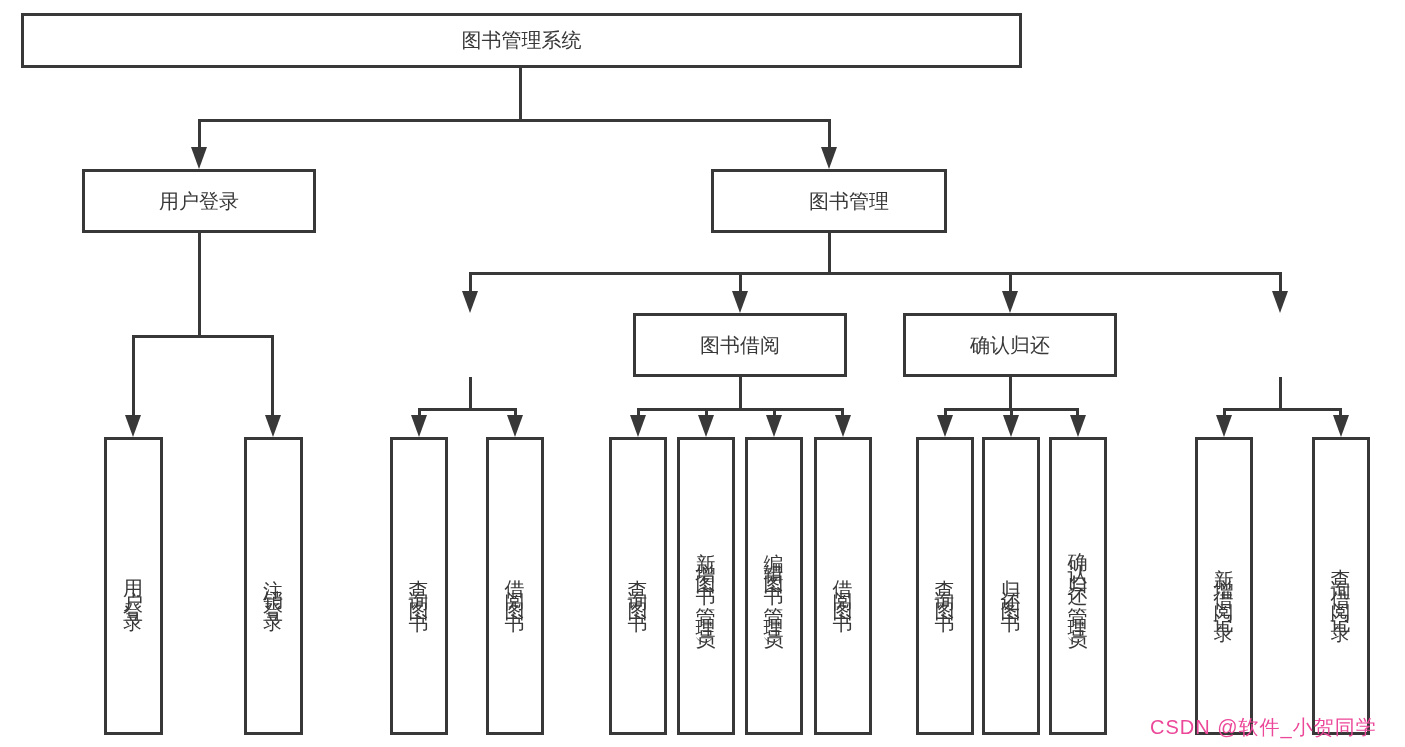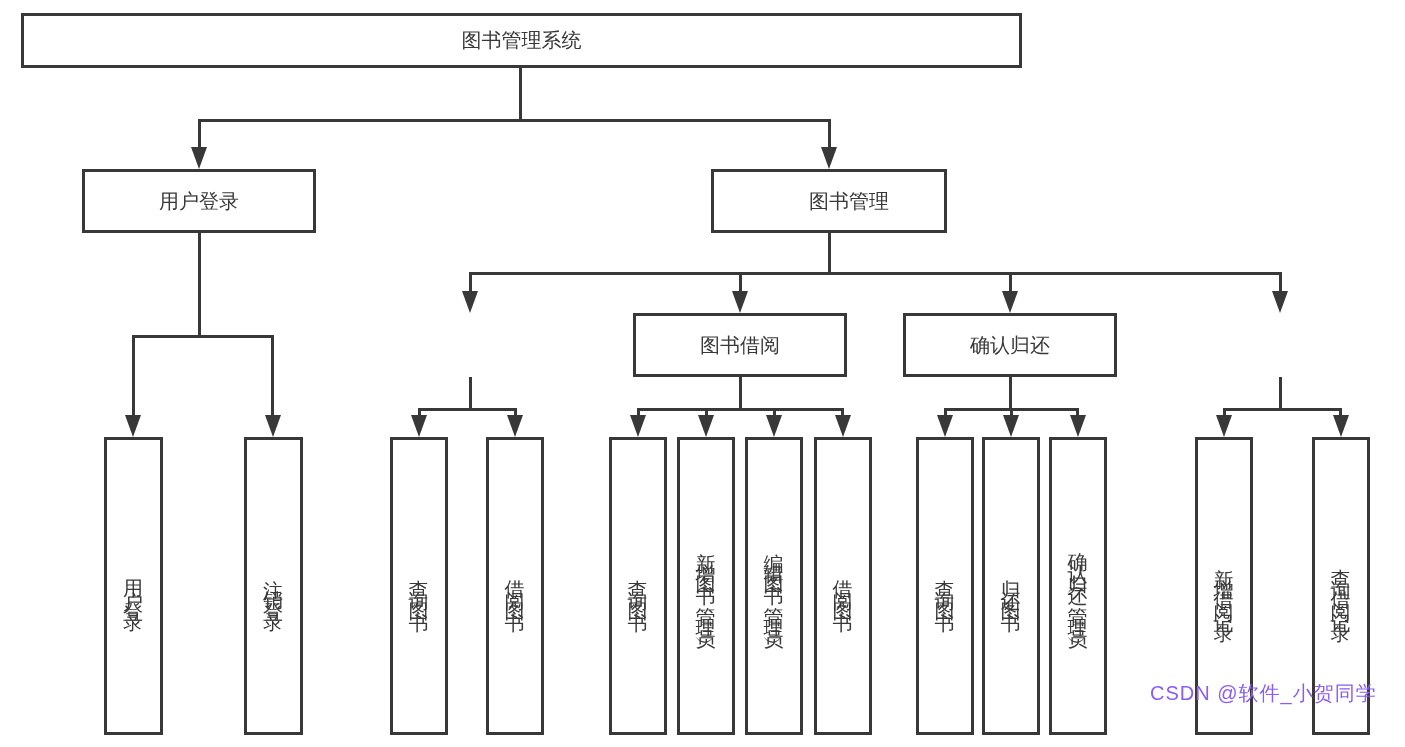--- a/index.html
+++ b/index.html
@@ -16,22 +16,22 @@
     writing-mode:vertical-rl;text-orientation:mixed;
     letter-spacing:11px;line-height:1;
   }
   .hline,.vline{position:absolute;background:#383838;}
   .arrow{
     position:absolute;width:0;height:0;
     border-left:8px solid transparent;border-right:8px solid transparent;
     border-top:22px solid #383838;
   }
   .wm{
-    position:absolute;left:1150px;top:680px;z-index:5;
-    font-size:20px;color:#8b5cf6;letter-spacing:1px;white-space:nowrap;
+    position:absolute;left:1150px;top:714px;z-index:5;
+    font-size:20px;color:#ec4899;letter-spacing:1px;white-space:nowrap;
   }
 </style>
 </head>
 <body>
 
 <div class="canvas">
 
   <div class="box" style="left:21px;top:13px;width:1001px;height:55px;">
     <span>图书管理系统</span>
   </div>

